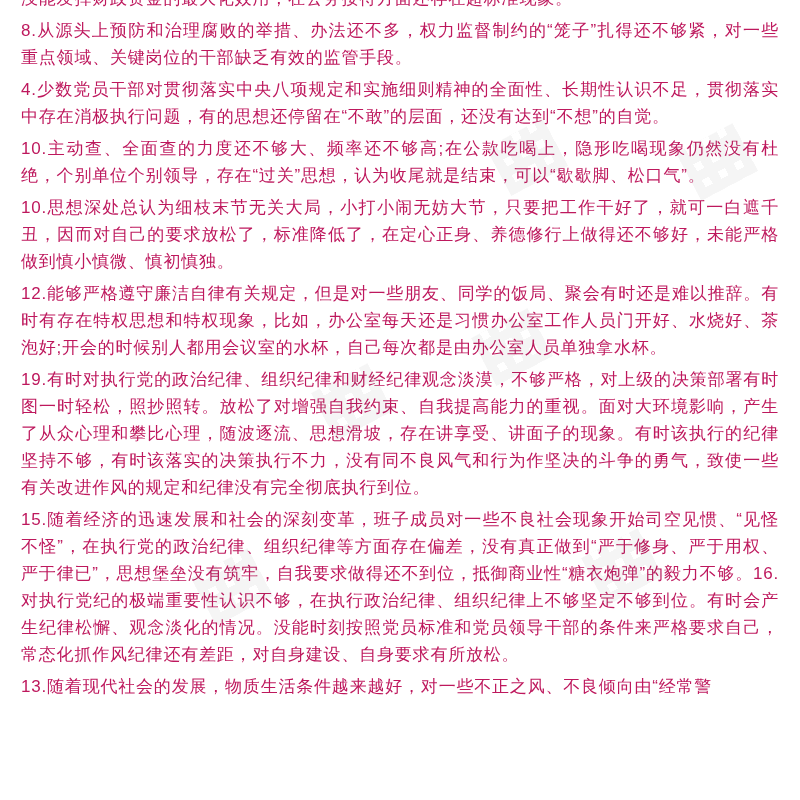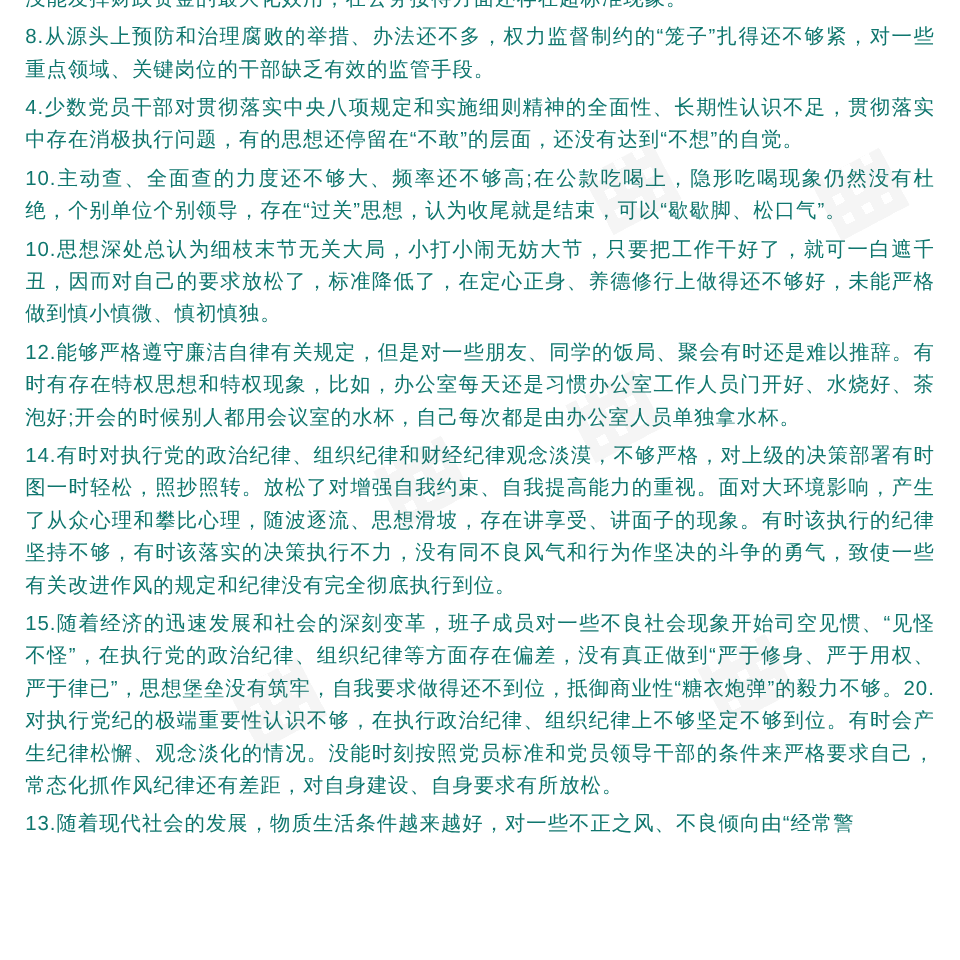--- a/index.html
+++ b/index.html
@@ -20,21 +20,21 @@
     left: 0;
     width: 800px;
     padding: 0 21px;
     box-sizing: border-box;
   }
   .para {
     margin: 0 0 5px 0;
     font-size: 17px;
     line-height: 27px;
     letter-spacing: 0.8px;
-    color: #0f766e;
+    color: #be185d;
     text-align: justify;
     text-justify: inter-ideograph;
     word-break: break-all;
   }
   
   .watermark {
     position: absolute;
     width: 64px;
     height: 54px;
     opacity: 0.055;
@@ -49,22 +49,22 @@
 </head>
 <body>
 
 <div class="page">
   <p class="para">没能发挥财政资金的最大化效用，在公务接待方面还存在超标准现象。</p>
   <p class="para">8.从源头上预防和治理腐败的举措、办法还不多，权力监督制约的“笼子”扎得还不够紧，对一些重点领域、关键岗位的干部缺乏有效的监管手段。</p>
   <p class="para">4.少数党员干部对贯彻落实中央八项规定和实施细则精神的全面性、长期性认识不足，贯彻落实中存在消极执行问题，有的思想还停留在“不敢”的层面，还没有达到“不想”的自觉。</p>
   <p class="para">10.主动查、全面查的力度还不够大、频率还不够高;在公款吃喝上，隐形吃喝现象仍然没有杜绝，个别单位个别领导，存在“过关”思想，认为收尾就是结束，可以“歇歇脚、松口气”。</p>
   <p class="para">10.思想深处总认为细枝末节无关大局，小打小闹无妨大节，只要把工作干好了，就可一白遮千丑，因而对自己的要求放松了，标准降低了，在定心正身、养德修行上做得还不够好，未能严格做到慎小慎微、慎初慎独。</p>
   <p class="para">12.能够严格遵守廉洁自律有关规定，但是对一些朋友、同学的饭局、聚会有时还是难以推辞。有时有存在特权思想和特权现象，比如，办公室每天还是习惯办公室工作人员门开好、水烧好、茶泡好;开会的时候别人都用会议室的水杯，自己每次都是由办公室人员单独拿水杯。</p>
-  <p class="para">14.有时对执行党的政治纪律、组织纪律和财经纪律观念淡漠，不够严格，对上级的决策部署有时图一时轻松，照抄照转。放松了对增强自我约束、自我提高能力的重视。面对大环境影响，产生了从众心理和攀比心理，随波逐流、思想滑坡，存在讲享受、讲面子的现象。有时该执行的纪律坚持不够，有时该落实的决策执行不力，没有同不良风气和行为作坚决的斗争的勇气，致使一些有关改进作风的规定和纪律没有完全彻底执行到位。</p>
-  <p class="para">15.随着经济的迅速发展和社会的深刻变革，班子成员对一些不良社会现象开始司空见惯、“见怪不怪”，在执行党的政治纪律、组织纪律等方面存在偏差，没有真正做到“严于修身、严于用权、严于律已”，思想堡垒没有筑牢，自我要求做得还不到位，抵御商业性“糖衣炮弹”的毅力不够。20.对执行党纪的极端重要性认识不够，在执行政治纪律、组织纪律上不够坚定不够到位。有时会产生纪律松懈、观念淡化的情况。没能时刻按照党员标准和党员领导干部的条件来严格要求自己，常态化抓作风纪律还有差距，对自身建设、自身要求有所放松。</p>
+  <p class="para">19.有时对执行党的政治纪律、组织纪律和财经纪律观念淡漠，不够严格，对上级的决策部署有时图一时轻松，照抄照转。放松了对增强自我约束、自我提高能力的重视。面对大环境影响，产生了从众心理和攀比心理，随波逐流、思想滑坡，存在讲享受、讲面子的现象。有时该执行的纪律坚持不够，有时该落实的决策执行不力，没有同不良风气和行为作坚决的斗争的勇气，致使一些有关改进作风的规定和纪律没有完全彻底执行到位。</p>
+  <p class="para">15.随着经济的迅速发展和社会的深刻变革，班子成员对一些不良社会现象开始司空见惯、“见怪不怪”，在执行党的政治纪律、组织纪律等方面存在偏差，没有真正做到“严于修身、严于用权、严于律已”，思想堡垒没有筑牢，自我要求做得还不到位，抵御商业性“糖衣炮弹”的毅力不够。16.对执行党纪的极端重要性认识不够，在执行政治纪律、组织纪律上不够坚定不够到位。有时会产生纪律松懈、观念淡化的情况。没能时刻按照党员标准和党员领导干部的条件来严格要求自己，常态化抓作风纪律还有差距，对自身建设、自身要求有所放松。</p>
   <p class="para">13.随着现代社会的发展，物质生活条件越来越好，对一些不正之风、不良倾向由“经常警</p>
 </div>
 
 <div class="watermark" style="left:495px; top:130px;"></div>
 <div class="watermark" style="left:685px; top:135px;"></div>
 <div class="watermark" style="left:320px; top:375px;"></div>
 <div class="watermark" style="left:480px; top:320px;"></div>
 <div class="watermark" style="left:200px; top:560px;"></div>
 <div class="watermark" style="left:590px; top:540px;"></div>
 

